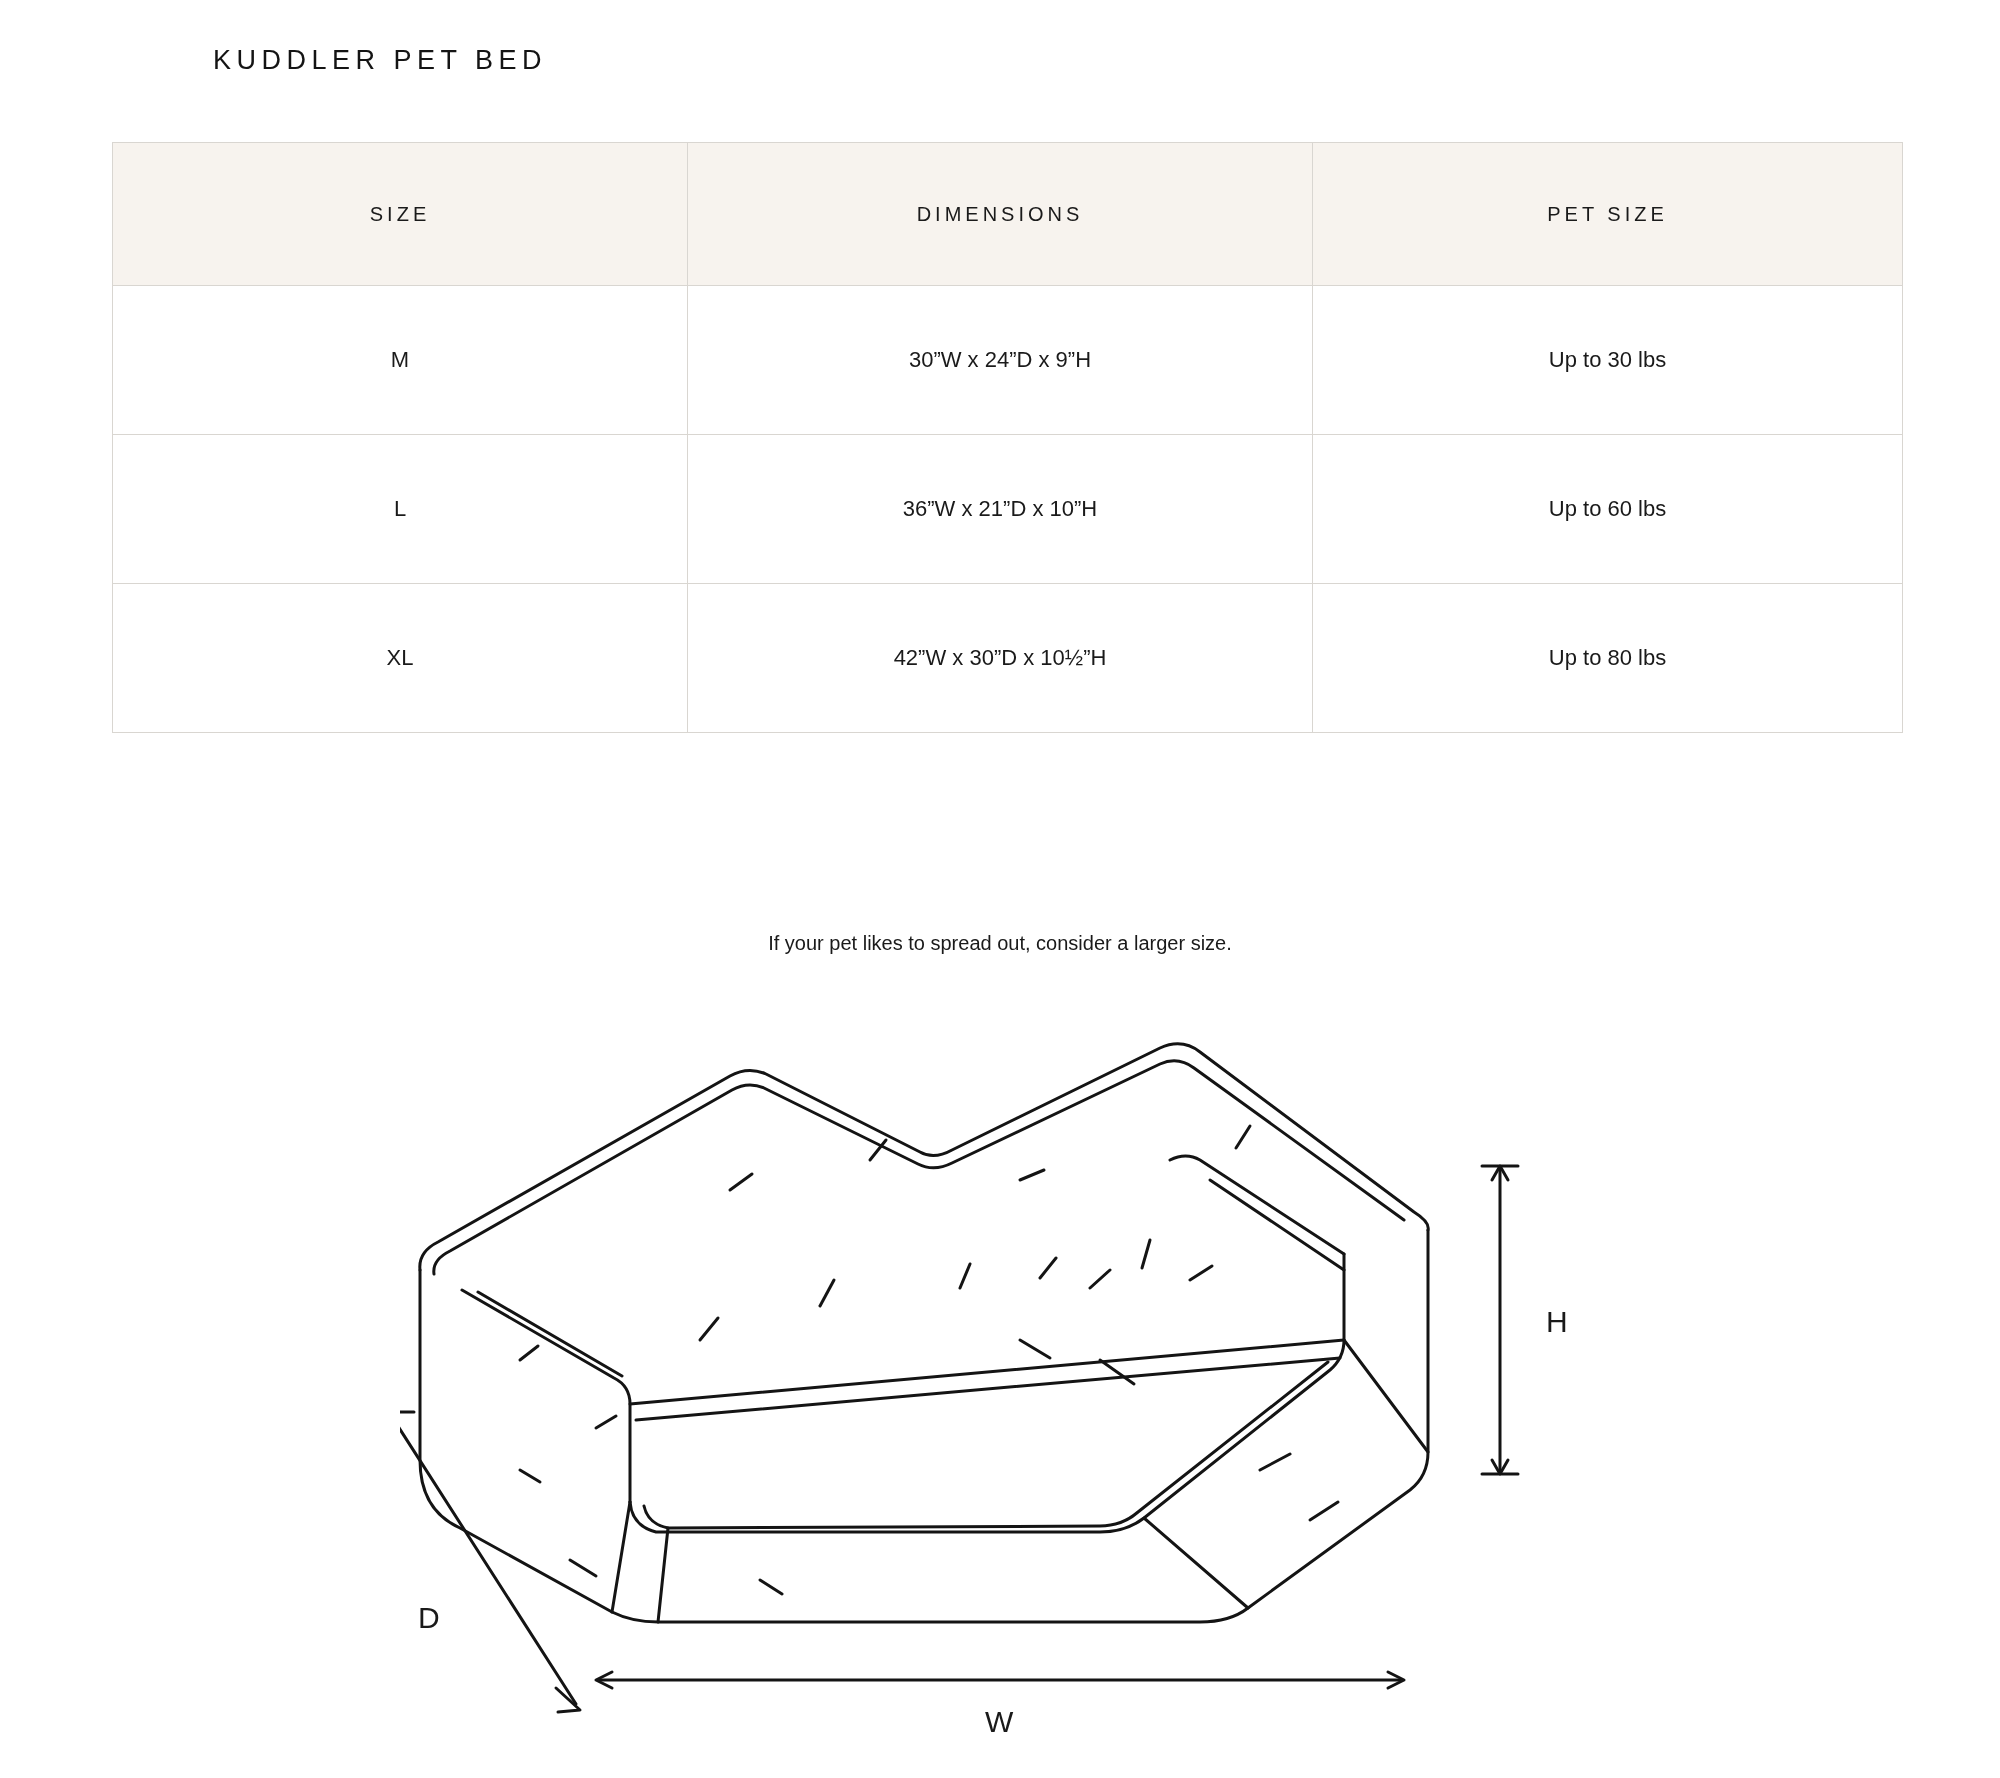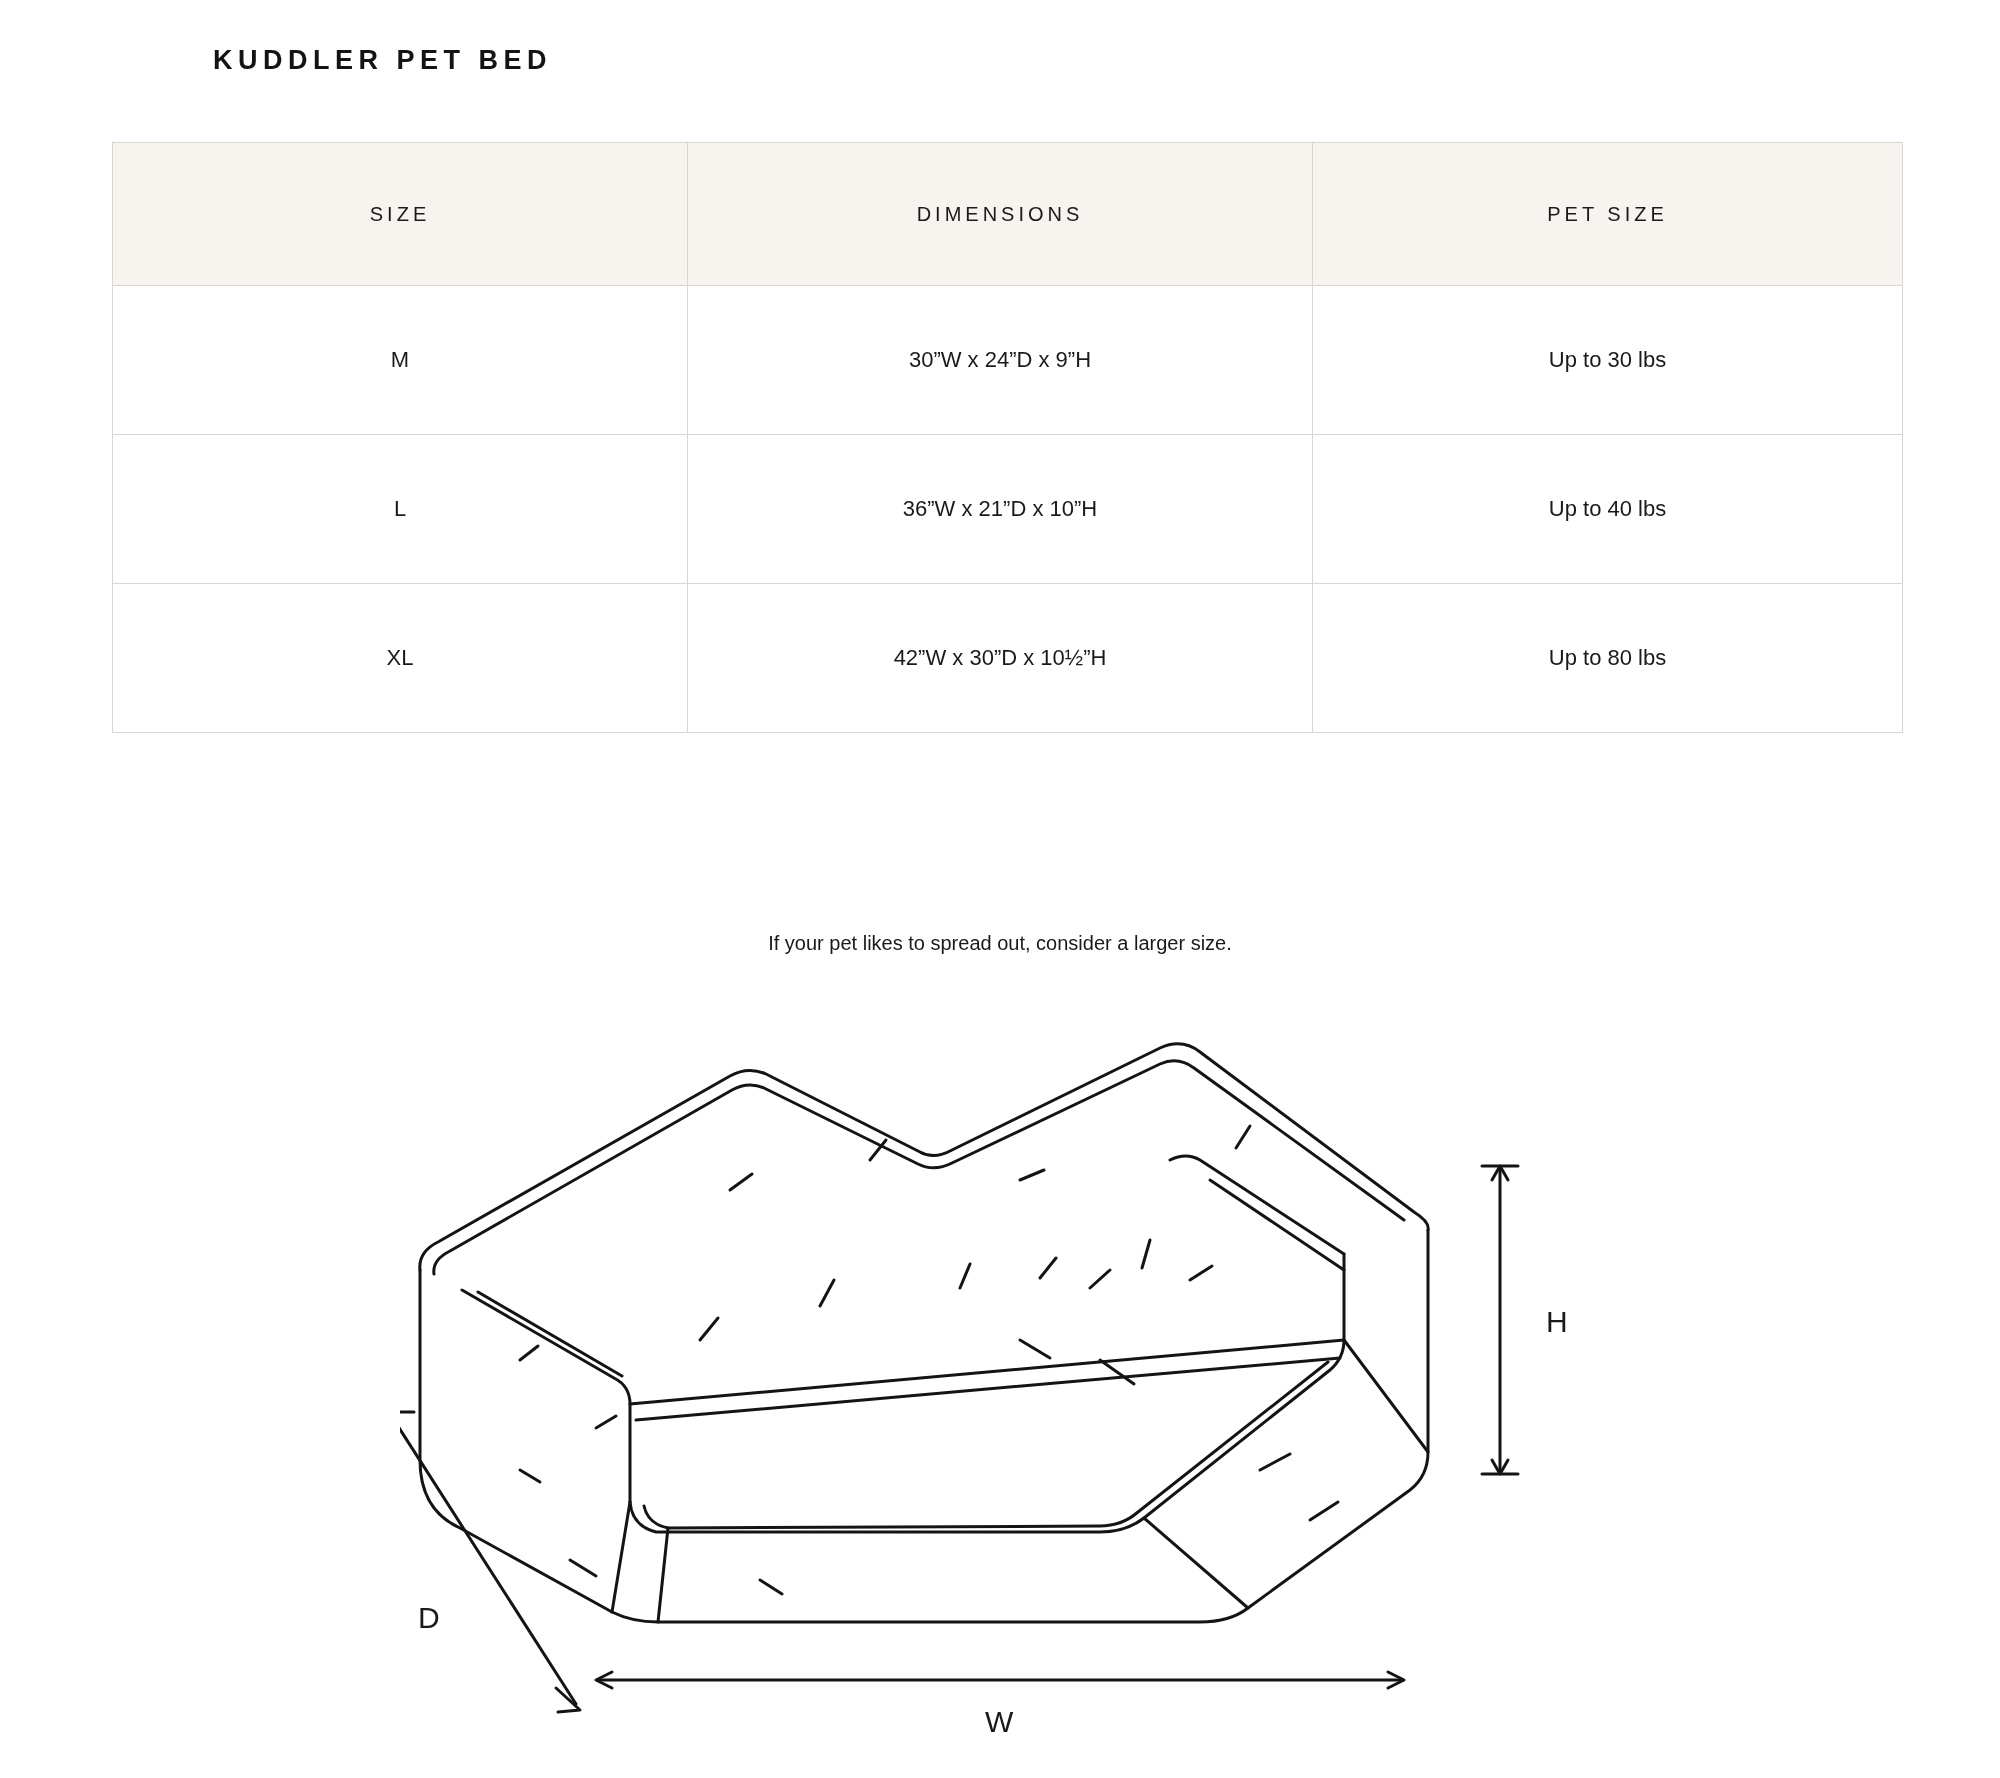--- a/index.html
+++ b/index.html
@@ -21,21 +21,21 @@
     width: 2000px;
     height: 1778px;
   }
 
   
   .title {
     position: absolute;
     left: 213px;
     top: 45px;
     font-size: 27px;
-    font-weight: bold;
+    font-weight: normal;
     letter-spacing: 5.5px;
     color: #141414;
   }
 
   
   .size-table {
     position: absolute;
     left: 112px;
     top: 142px;
     width: 1790px;
@@ -119,21 +119,21 @@
     </thead>
     <tbody>
       <tr>
         <td>M</td>
         <td>30”W x 24”D x 9”H</td>
         <td>Up to 30 lbs</td>
       </tr>
       <tr>
         <td>L</td>
         <td>36”W x 21”D x 10”H</td>
-        <td>Up to 40 lbs</td>
+        <td>Up to 60 lbs</td>
       </tr>
       <tr>
         <td>XL</td>
         <td>42”W x 30”D x 10½”H</td>
         <td>Up to 80 lbs</td>
       </tr>
     </tbody>
   </table>
 
   <div class="note">If your pet likes to spread out, consider a larger size.</div>

